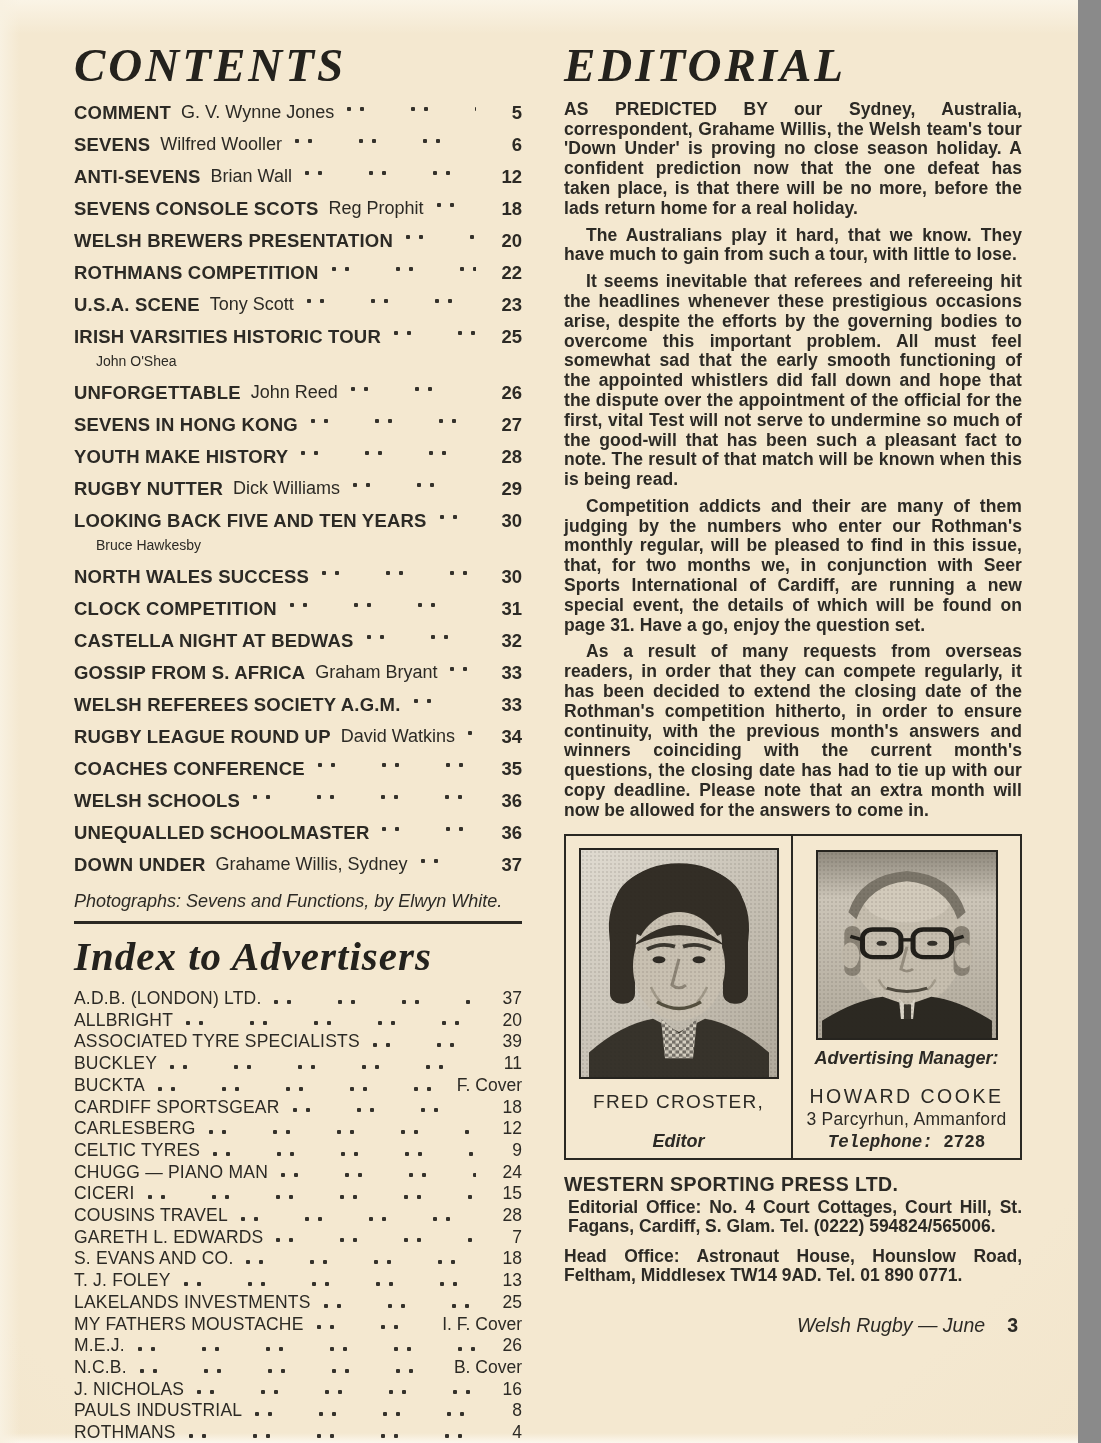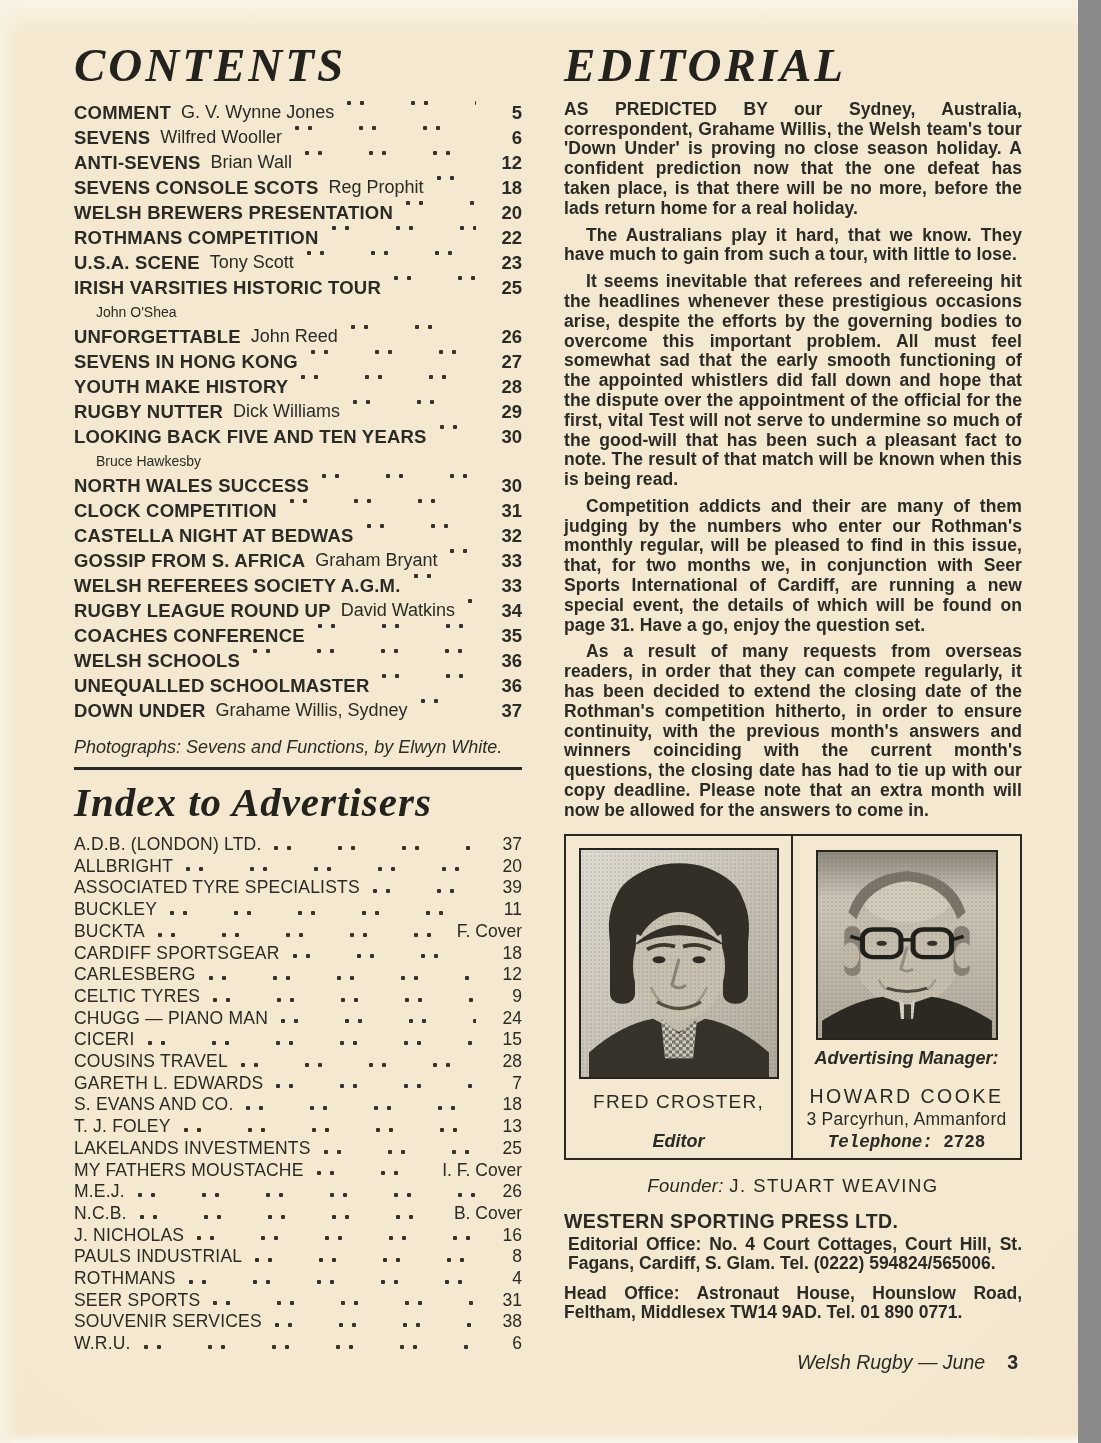--- a/index.html
+++ b/index.html
@@ -18,21 +18,21 @@
   .col-right{position:absolute;left:564px;top:40px;width:458px;}
 
   .big-title{
     font-family:"Liberation Serif","DejaVu Serif",serif;
     font-style:italic;font-weight:700;color:#24221d;
     font-size:47px;line-height:1.08;letter-spacing:3px;margin:0 0 9px 0;
   }
   .adv-title{font-size:41px;letter-spacing:1px;margin:10px 0 10px 0;}
 
   
-  .toc-row{display:flex;align-items:flex-start;line-height:25px;font-size:18.5px;}
+  .toc-row{display:flex;align-items:center;line-height:25px;font-size:18.5px;margin-top:7px;}
   .toc-title{font-weight:700;white-space:nowrap;letter-spacing:.2px;}
   .toc-author{font-weight:400;font-size:18px;margin-left:10px;white-space:nowrap;}
   .toc-author:empty{display:none;margin:0;}
   .toc-sub{font-size:14px;line-height:24px;padding-left:22px;}
   .toc-sub:empty{display:none;}
   .toc-page{font-weight:700;min-width:38px;text-align:right;white-space:nowrap;}
 
   .leader{
     flex:1;height:6px;margin:0 8px 6px 12px;overflow:hidden;min-width:0;
     background-image:
@@ -501,24 +501,20 @@
             <rect x="85" y="177" width="7" height="17" fill="#3a362e"></rect>
           </svg>
         </div>
         <div class="cap-role-top">Advertising Manager:</div>
         <div class="cap-name2">HOWARD COOKE</div>
         <div class="cap-addr">3 Parcyrhun, Ammanford</div>
         <div class="cap-phone"><span class="lbl">Telephone:</span> <span>2728</span></div>
       </div>
     </div>
 
-    <div class="founder-line">
-      <span class="lbl">Founder:</span>
-      <span class="nm">J. STUART WEAVING</span>
-    </div>
 
     <div class="pub-name">WESTERN SPORTING PRESS LTD.</div>
     <p class="pub-para">Editorial Office: No. 4 Court Cottages, Court Hill, St. Fagans, Cardiff, S. Glam. Tel. (0222) 594824/565006.</p>
     <p class="pub-para head">Head Office: Astronaut House, Hounslow Road, Feltham, Middlesex TW14 9AD. Tel. 01 890 0771.</p>
 
     <div class="footer-line">
       <span>Welsh Rugby — June</span><span class="pg">3</span>
     </div>
   </div>
 </div>

